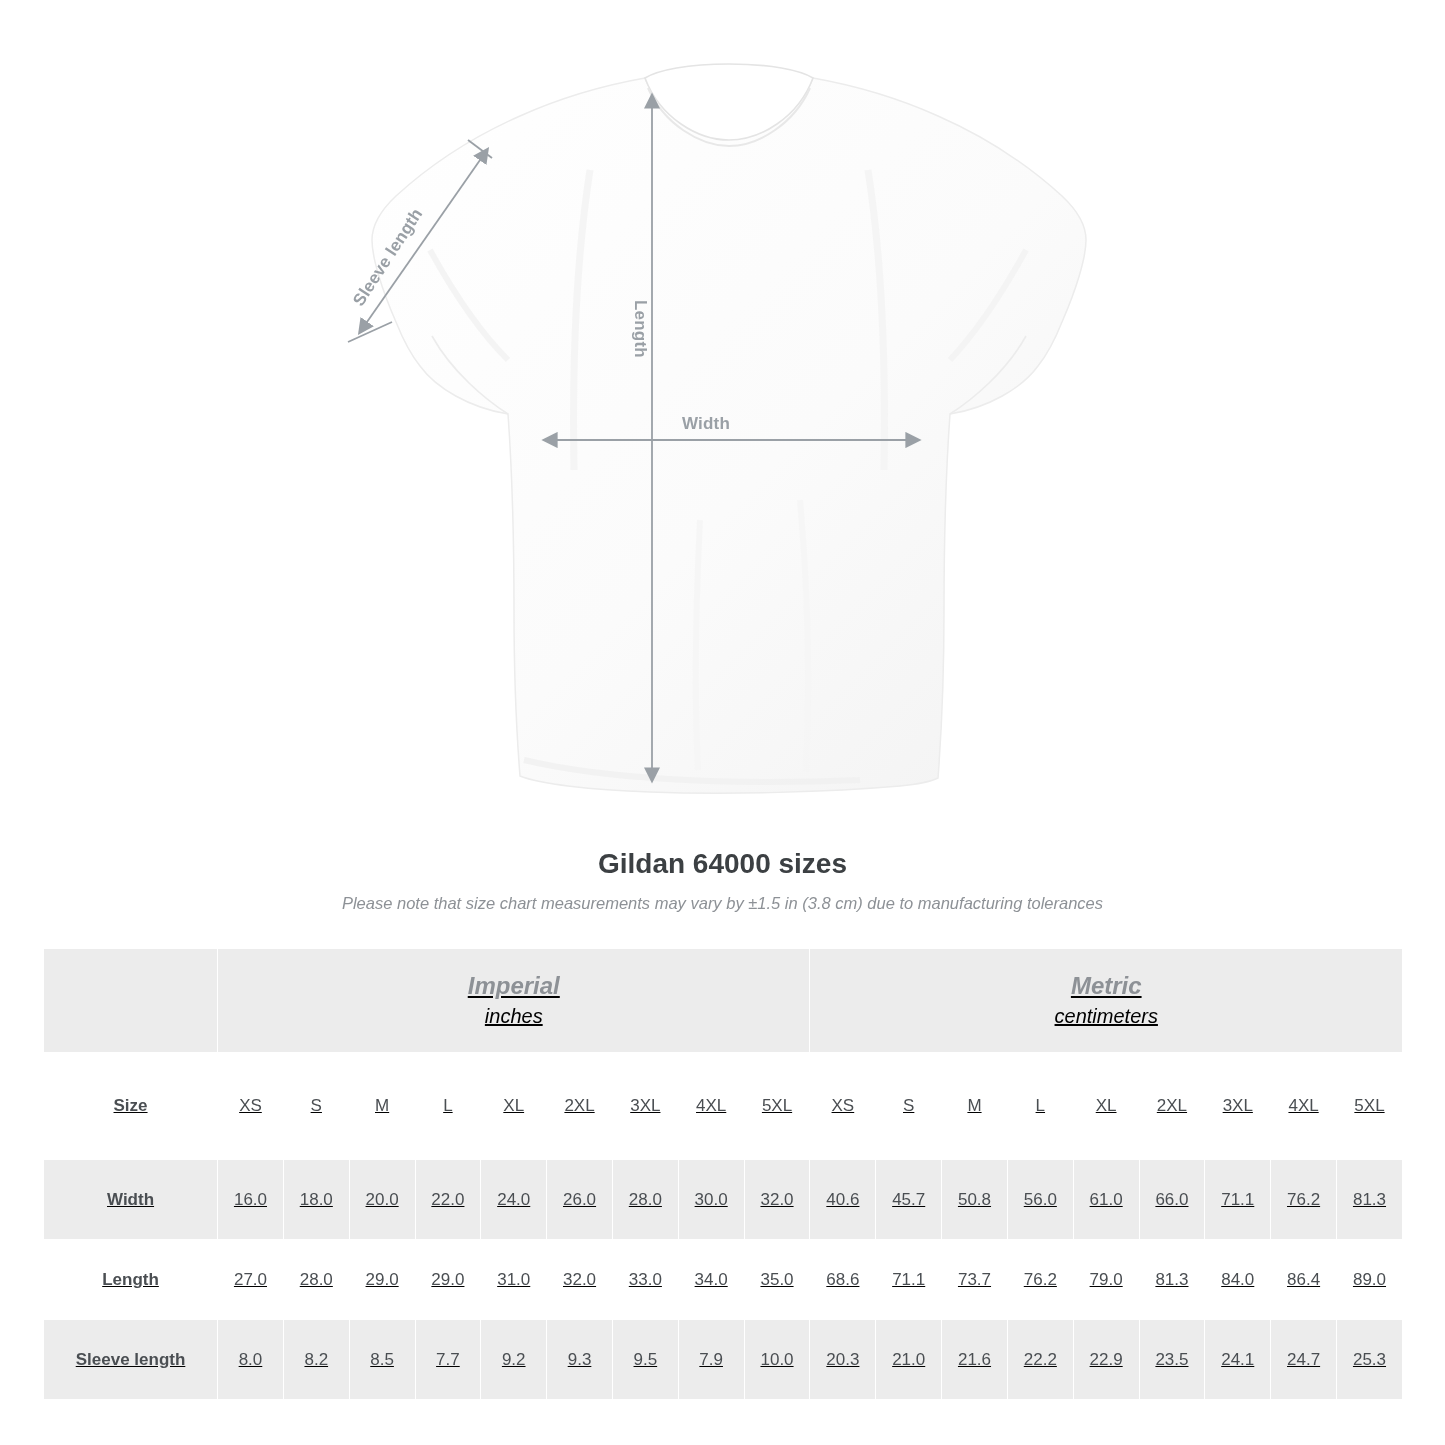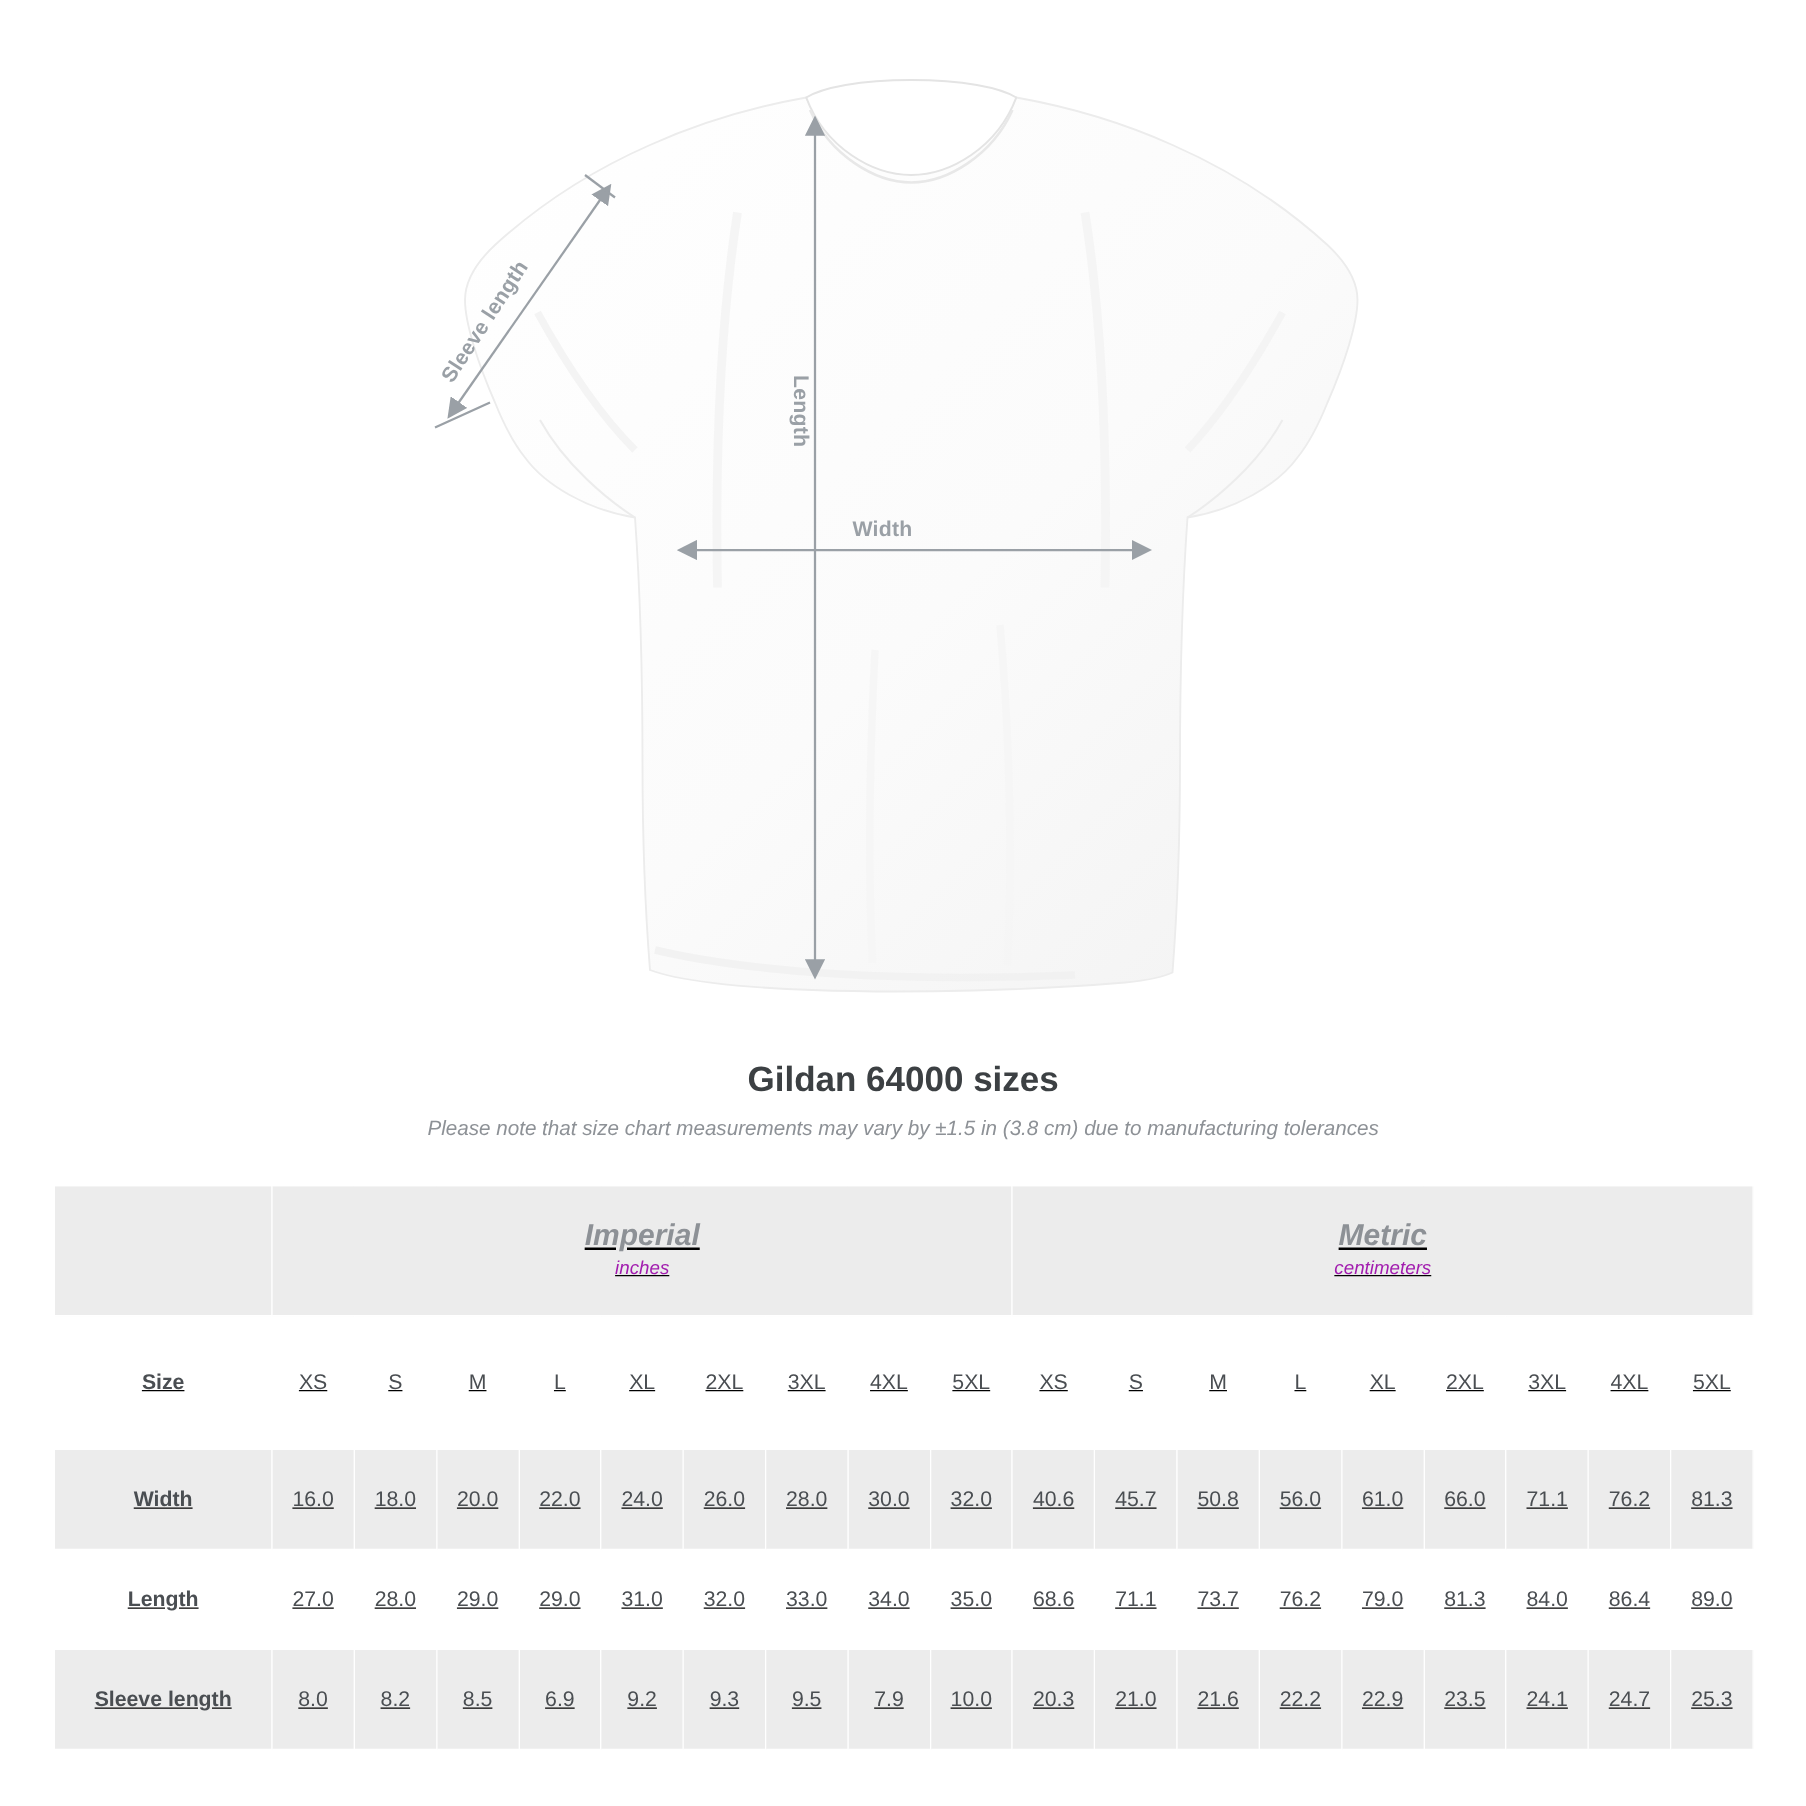--- a/index.html
+++ b/index.html
@@ -92,23 +92,23 @@
     padding: 14px 0 10px 0;
   }
   .unit-sys {
     font-size: 24px;
     font-weight: bold;
     font-style: italic;
     color: #8d9196;
     line-height: 1.25;
   }
   .unit-unit {
-    font-size: 15px;
+    font-size: 20px;
     font-style: italic;
-    color: #a21caf;
+    color: #000000;
     line-height: 1.5;
   }
   .head-row td {
     background: #ffffff;
     height: 107px;
     font-size: 17.5px;
     color: #4a4e52;
   }
   .head-row td.rowhead {
     background: #ffffff;
@@ -301,21 +301,21 @@
           <td>81.3</td>
           <td>84.0</td>
           <td>86.4</td>
           <td>89.0</td>
         </tr>
         <tr class="band-grey">
           <td class="rowhead">Sleeve length</td>
           <td>8.0</td>
           <td>8.2</td>
           <td>8.5</td>
-          <td>6.9</td>
+          <td>7.7</td>
           <td>9.2</td>
           <td>9.3</td>
           <td>9.5</td>
           <td>7.9</td>
           <td>10.0</td>
           <td>20.3</td>
           <td>21.0</td>
           <td>21.6</td>
           <td>22.2</td>
           <td>22.9</td>

